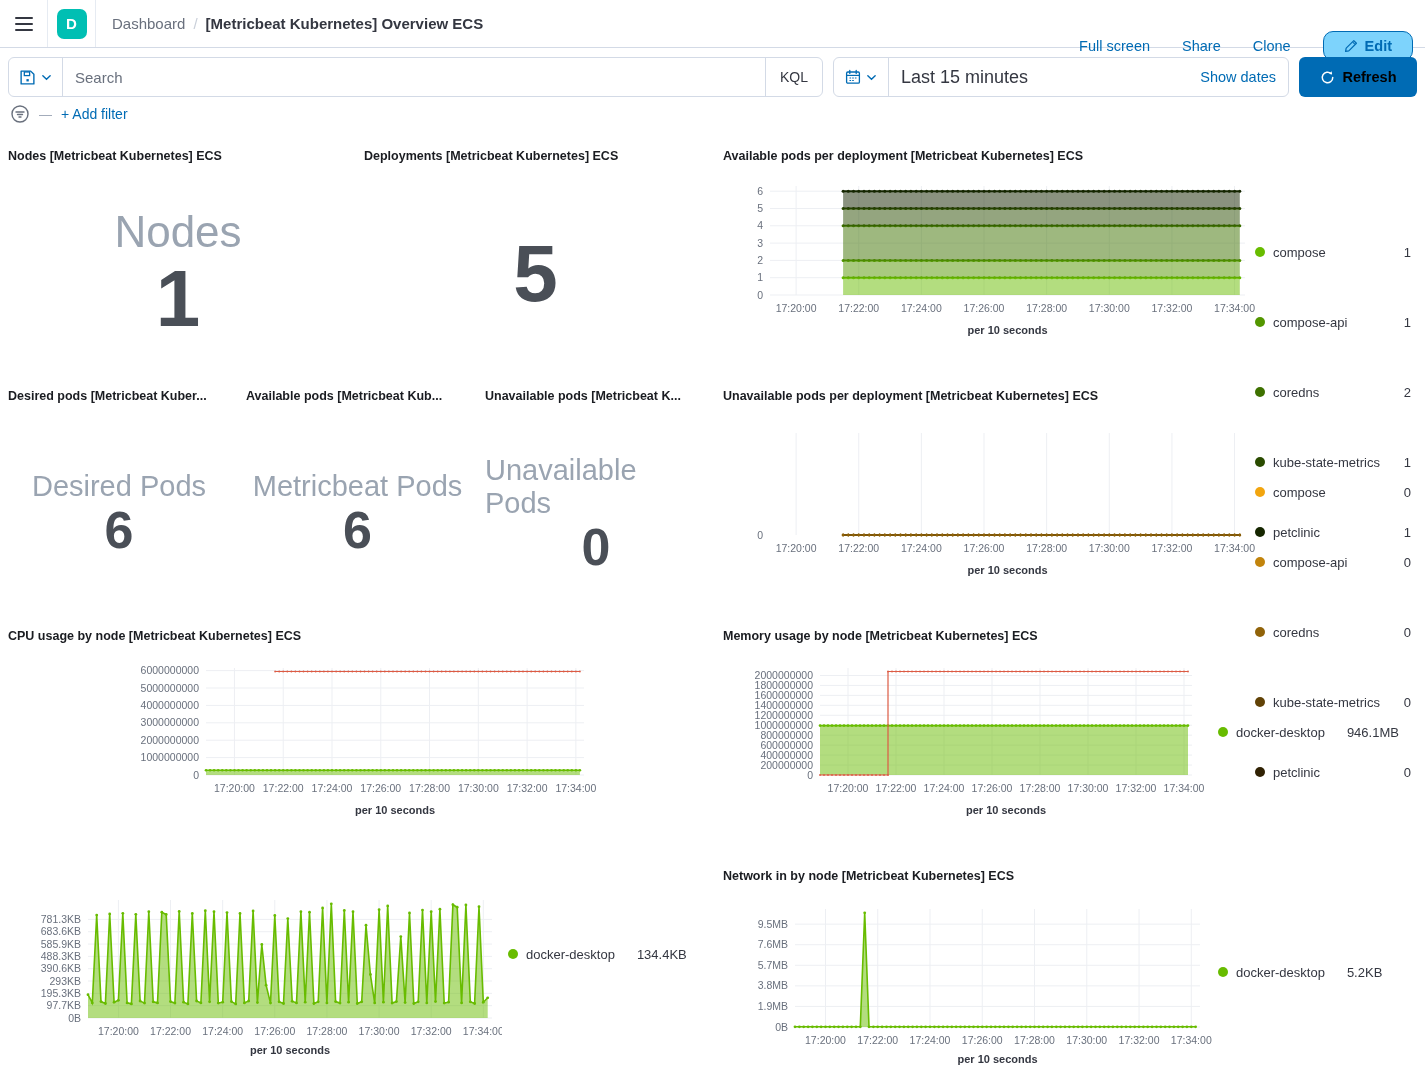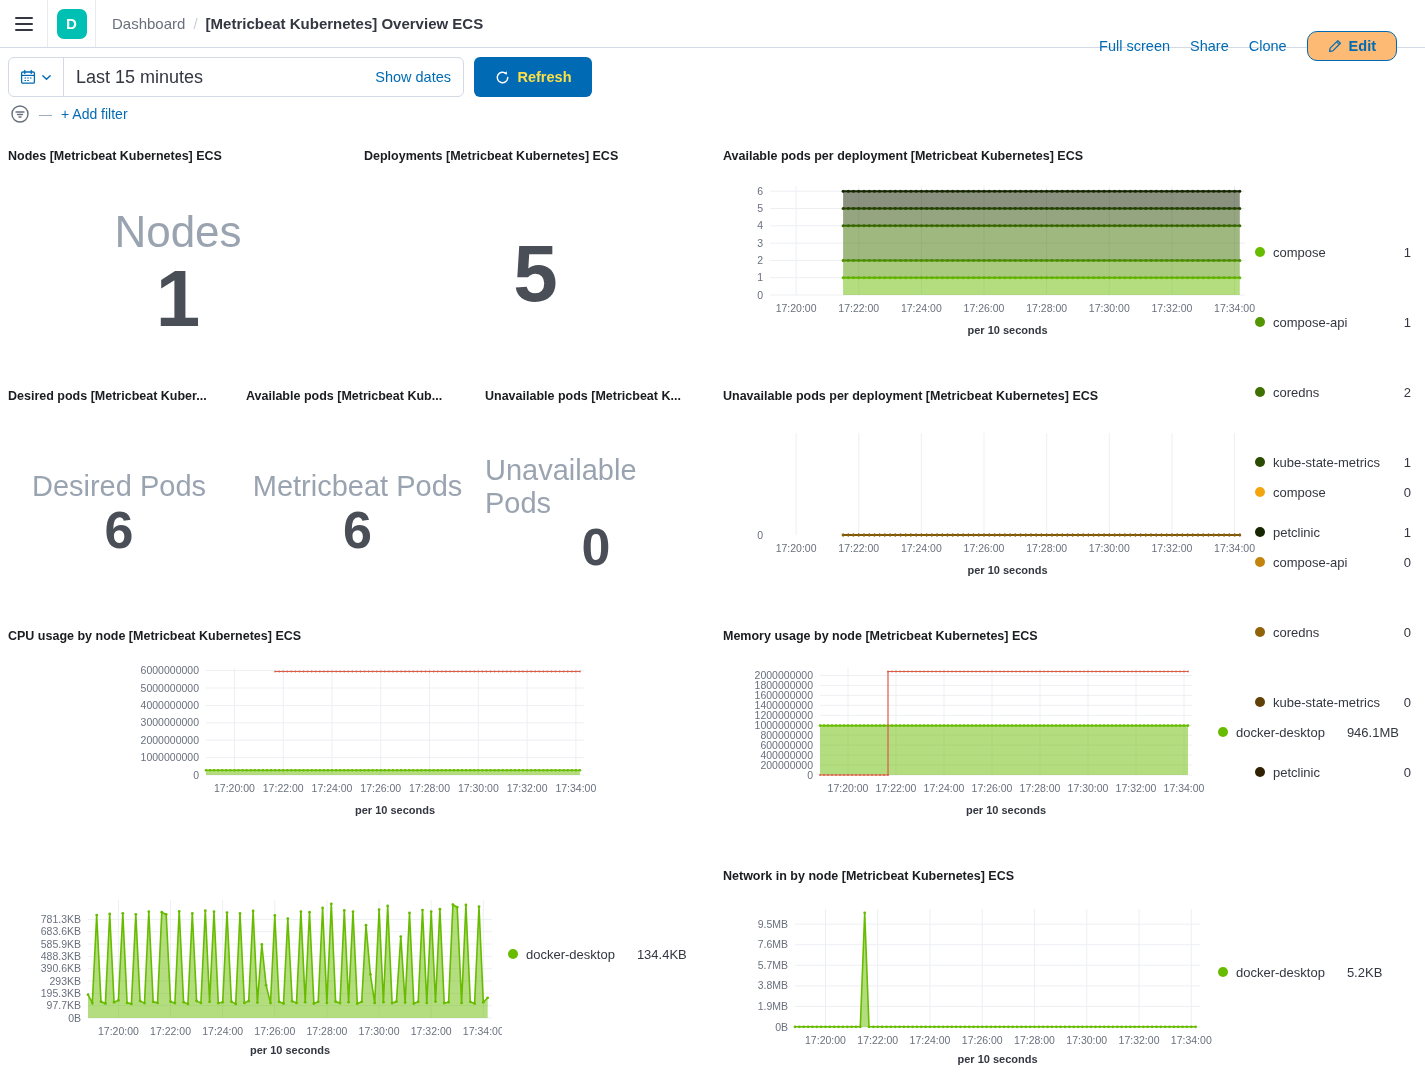--- a/index.html
+++ b/index.html
@@ -9,36 +9,36 @@
   
   .topbar { height:48px; border-bottom:1px solid #D3DAE6; display:flex; align-items:center; }
   .hamburger { width:48px; height:100%; display:flex; flex-direction:column; justify-content:center; align-items:center; gap:4px; cursor:pointer; border-right:1px solid #E6EBF2;}
   .hamburger span { display:block; width:18px; height:2px; background:#343741; border-radius:1px; }
   .logo-wrap { width:48px; height:100%; display:flex; align-items:center; justify-content:center; border-right:1px solid #E6EBF2; }
   .space-logo { width:30px; height:30px; border-radius:7px; background:#00BFB3; color:#fff; font-weight:700; font-size:15px; display:flex; align-items:center; justify-content:center; }
   .crumbs { display:flex; align-items:center; gap:8px; padding-left:16px; font-size:15px; }
   .crumb-root { color:#69707D; cursor:pointer; }
   .crumb-sep { color:#C9CFD9; }
   .crumb-cur { color:#343741; font-weight:600; }
-  .topbar-right { margin-left:auto; display:flex; align-items:center; gap:20px; padding-right:28px;margin-top:44px; }
+  .topbar-right { margin-left:auto; display:flex; align-items:center; gap:32px; padding-right:12px;margin-top:44px; }
   .toplink { color:#006BB4; font-size:14.5px; cursor:pointer; }
-  .edit-btn { display:flex; align-items:center; gap:7px; border:1px solid #006BB4; color:#006BB4; border-radius:10px; padding:6px 20px; font-size:14.5px; font-weight:600; background:#fdba74; cursor:pointer; }
+  .edit-btn { display:flex; align-items:center; gap:7px; border:1px solid #006BB4; color:#006BB4; border-radius:10px; padding:6px 20px; font-size:14.5px; font-weight:600; background:#7dd3fc; cursor:pointer; }
 
   
   .querybar { display:flex; align-items:stretch; padding:9px 8px 0 8px; height:49px; gap:10px; }
   .searchbox { flex:1; display:flex; align-items:stretch; border:1px solid #D3DAE6; border-radius:6px; height:40px; background:#fff; }
   .save-sec { display:flex; align-items:center; gap:5px; padding:0 10px; border-right:1px solid #D3DAE6; cursor:pointer; }
   .search-input { flex:1; border:none; outline:none; font-size:15px; padding:0 12px; color:#343741; font-family:inherit; background:transparent; }
   .search-input::placeholder { color:#69707D; }
   .kql { display:flex; align-items:center; padding:0 14px; border-left:1px solid #D3DAE6; font-size:14px; color:#343741; cursor:pointer; }
   .datepicker { display:flex; align-items:center; border:1px solid #D3DAE6; border-radius:6px; height:40px; width:456px; background:#fff; }
   .cal-sec { display:flex; align-items:center; gap:5px; padding:0 11px; border-right:1px solid #D3DAE6; height:100%; cursor:pointer; }
   .daterange { font-size:18px; color:#343741; padding:0 12px; flex:1; cursor:pointer; }
   .showdates { color:#006BB4; font-size:14.5px; padding-right:12px; cursor:pointer; white-space:nowrap; }
-  .refresh-btn { display:flex; align-items:center; justify-content:center; gap:8px; background:#006BB4; color:#fde047; border:none; border-radius:6px; height:40px; width:118px; font-size:14.5px; font-weight:600; cursor:pointer; font-family:inherit; }
+  .refresh-btn { display:flex; align-items:center; justify-content:center; gap:8px; background:#006BB4; color:#000000; border:none; border-radius:6px; height:40px; width:118px; font-size:14.5px; font-weight:600; cursor:pointer; font-family:inherit; }
 
   
   .filterbar { display:flex; align-items:center; gap:9px; padding:8px 10px 6px 10px; height:32px; }
   .filter-dash { color:#98A2B3; font-size:13px; }
   .addfilter { color:#006BB4; font-size:14px; cursor:pointer; }
 
   
   .dash { margin-top:12px; }
   .drow { display:flex; }
   .panel { padding:6px 8px; display:flex; flex-direction:column; min-width:0; }
@@ -89,20 +89,34 @@
     <button class="edit-btn">
       <svg width="14" height="14" viewBox="0 0 16 16">
         <path d="M11.2 1.8l3 3L5.5 13.5 1.8 14.2l.7-3.7L11.2 1.8z M10.4 3.9l1.7 1.7" fill="none" stroke="#006BB4" stroke-width="1.4" stroke-linejoin="round"></path>
       </svg>
       <span>Edit</span>
     </button>
   </div>
 </header>
 
 <div class="querybar">
+  <div class="searchbox">
+    <div class="save-sec">
+      <svg width="17" height="17" viewBox="0 0 16 16">
+        <path d="M2 2h9l3 3v9H2V2z" fill="none" stroke="#006BB4" stroke-width="1.3" stroke-linejoin="round"></path>
+        <rect x="5" y="2.8" width="5" height="3.4" fill="none" stroke="#006BB4" stroke-width="1.2"></rect>
+        <rect x="7" y="9.5" width="2.2" height="2.2" fill="#006BB4"></rect>
+      </svg>
+      <svg width="11" height="11" viewBox="0 0 12 12">
+        <path d="M2 4l4 4 4-4" fill="none" stroke="#006BB4" stroke-width="1.5" stroke-linecap="round"></path>
+      </svg>
+    </div>
+    <input class="search-input" type="text" placeholder="Search" style="">
+    <div class="kql">KQL</div>
+  </div>
   <div class="datepicker">
     <div class="cal-sec">
       <svg width="16" height="16" viewBox="0 0 16 16">
         <rect x="1.6" y="3" width="12.8" height="11.2" rx="1.2" fill="none" stroke="#006BB4" stroke-width="1.3"></rect>
         <path d="M1.6 6.4h12.8" stroke="#006BB4" stroke-width="1.2"></path>
         <path d="M4.8 1.4v3M11.2 1.4v3" stroke="#006BB4" stroke-width="1.3" stroke-linecap="round"></path>
         <path d="M4.5 9h1.6M7.2 9h1.6M9.9 9h1.6M4.5 11.5h1.6M7.2 11.5h1.6" stroke="#006BB4" stroke-width="1.1"></path>
       </svg>
       <svg width="11" height="11" viewBox="0 0 12 12">
         <path d="M2 4l4 4 4-4" fill="none" stroke="#006BB4" stroke-width="1.5" stroke-linecap="round"></path>

